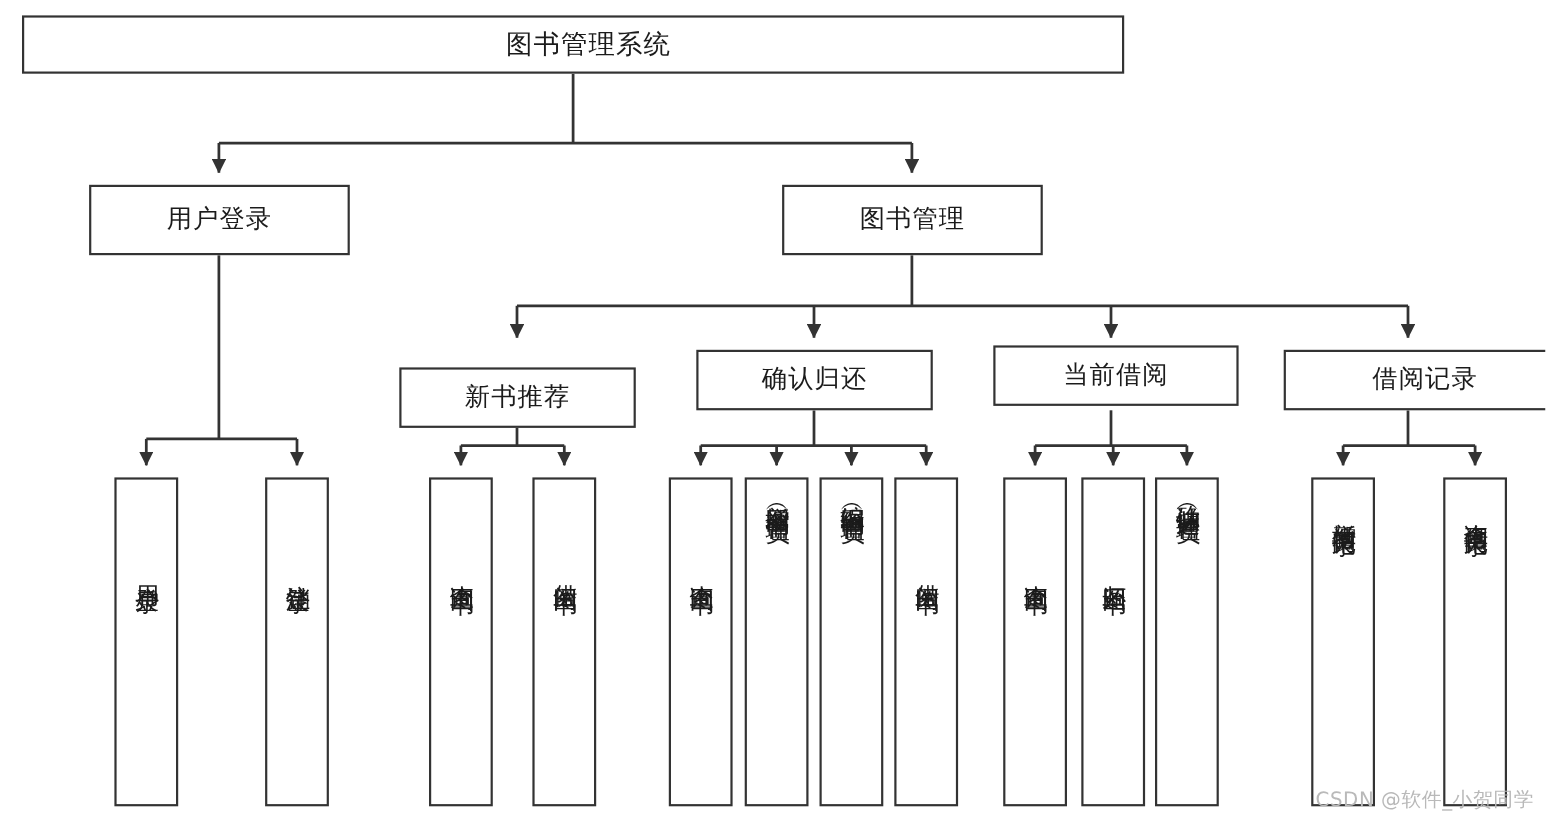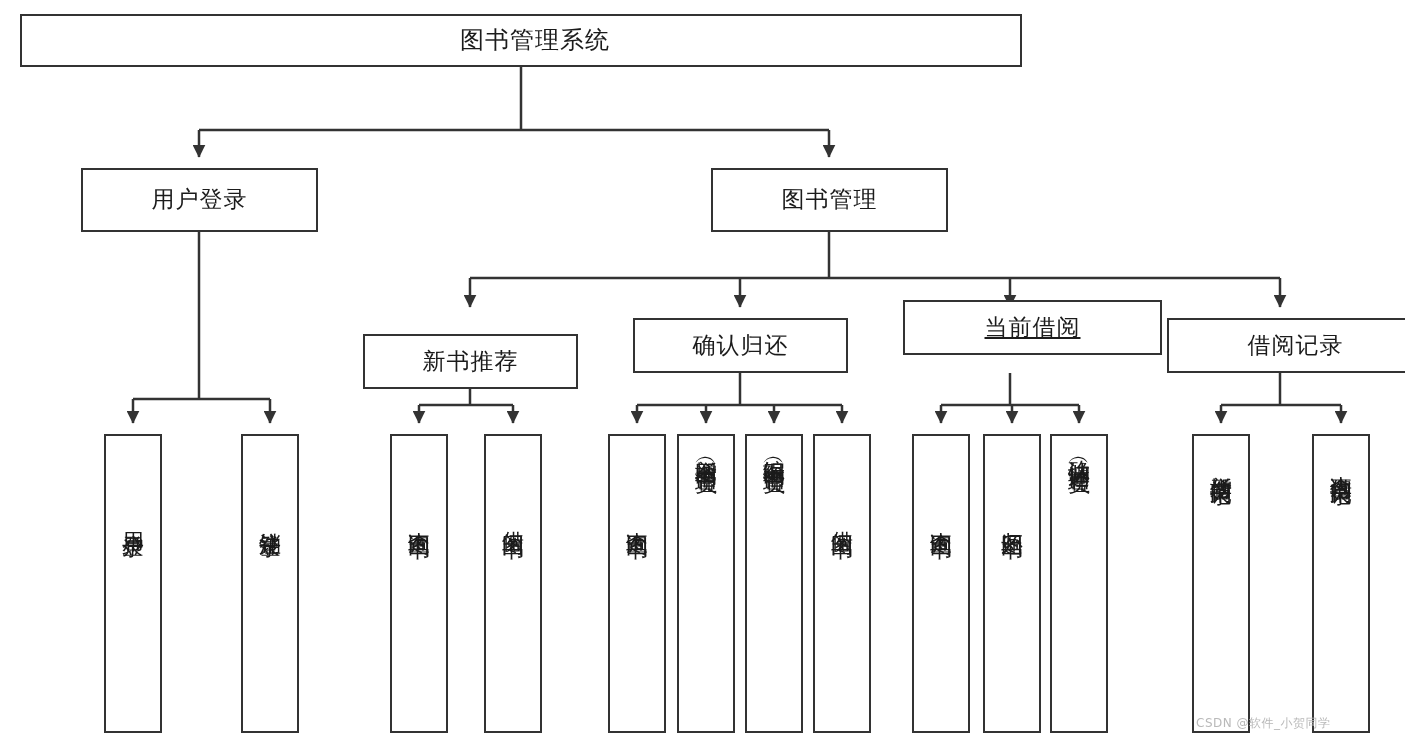--- a/index.html
+++ b/index.html
@@ -62,21 +62,21 @@
     text-orientation: upright;
     letter-spacing: 2px;
     line-height: 1;
     margin: 0 auto;
   }
   .node.vert.mid .label { margin-top: 78px; }
   .node.vert.top .label { margin-top: 6px; }
   .node.vert.upper .label { margin-top: 22px; }
   .watermark {
     position: absolute;
-    font-size: 12px;
+    font-size: 18px;
     color: #b9b9b9;
     letter-spacing: 0.5px;
     z-index: 5;
     white-space: nowrap;
     font-family: "DejaVu Sans", "Liberation Sans", sans-serif;
   }
 </style>
 </head>
 <body>
 
@@ -134,21 +134,21 @@
       </div>
       <div class="node horiz" style="left: 711px; top: 168px; width: 237px; height: 64px;">
         <span class="label">图书管理</span>
       </div>
       <div class="node horiz" style="left: 363px; top: 334px; width: 215px; height: 55px;">
         <span class="label">新书推荐</span>
       </div>
       <div class="node horiz" style="left: 633px; top: 318px; width: 215px; height: 55px;">
         <span class="label">确认归还</span>
       </div>
-      <div class="node horiz" style="left: 903px; top: 300px; width: 259px; height: 55px; text-decoration: underline;">
+      <div class="node horiz" style="left: 903px; top: 314px; width: 223px; height: 55px;">
         <span class="label">当前借阅</span>
       </div>
       <div class="node horiz" style="left: 1167px; top: 318px; width: 245px; height: 55px; padding-left: 12px;">
         <span class="label">借阅记录</span>
       </div>
       <div class="node vert mid" style="left: 104px; top: 434px; width: 58px; height: 299px;">
         <span class="label">用户登录</span>
       </div>
       <div class="node vert mid" style="left: 241px; top: 434px; width: 58px; height: 299px;">
         <span class="label">注销登录</span>

